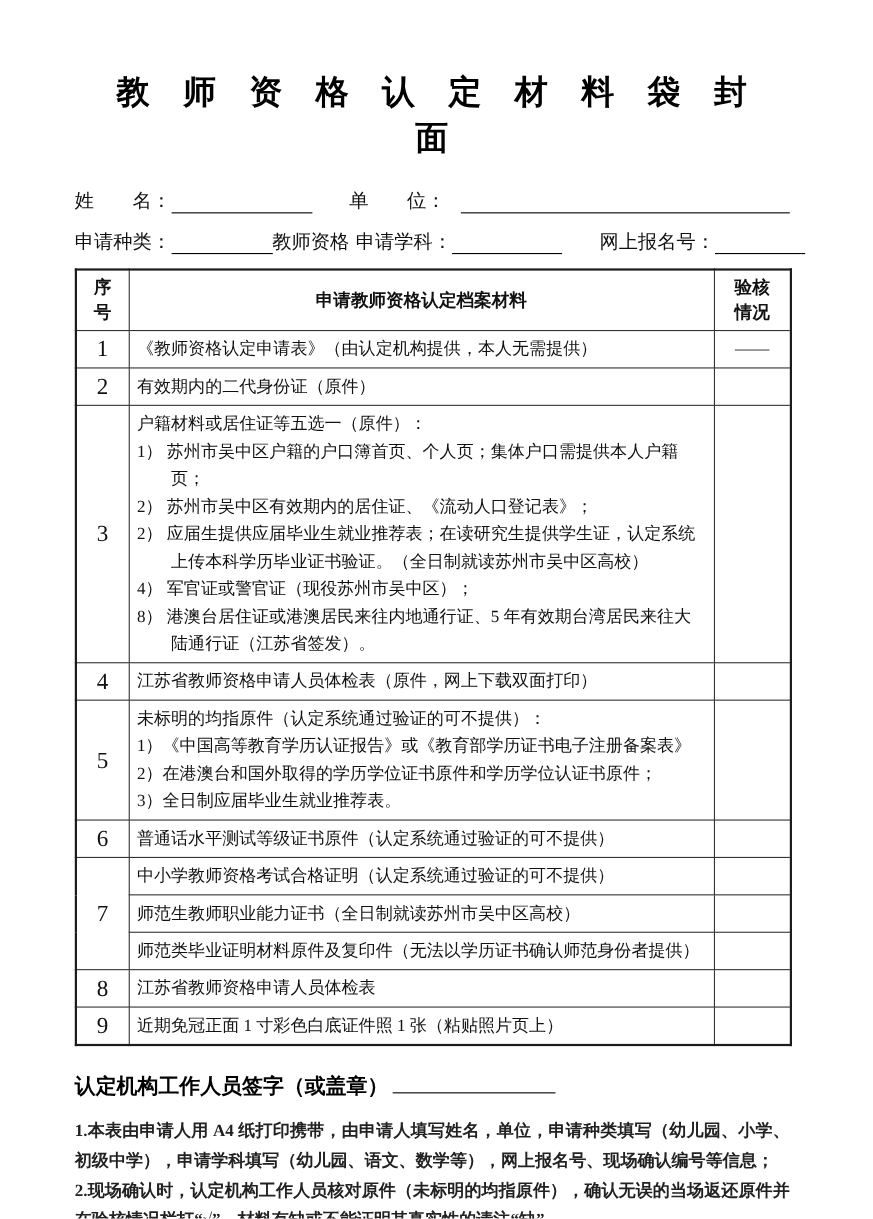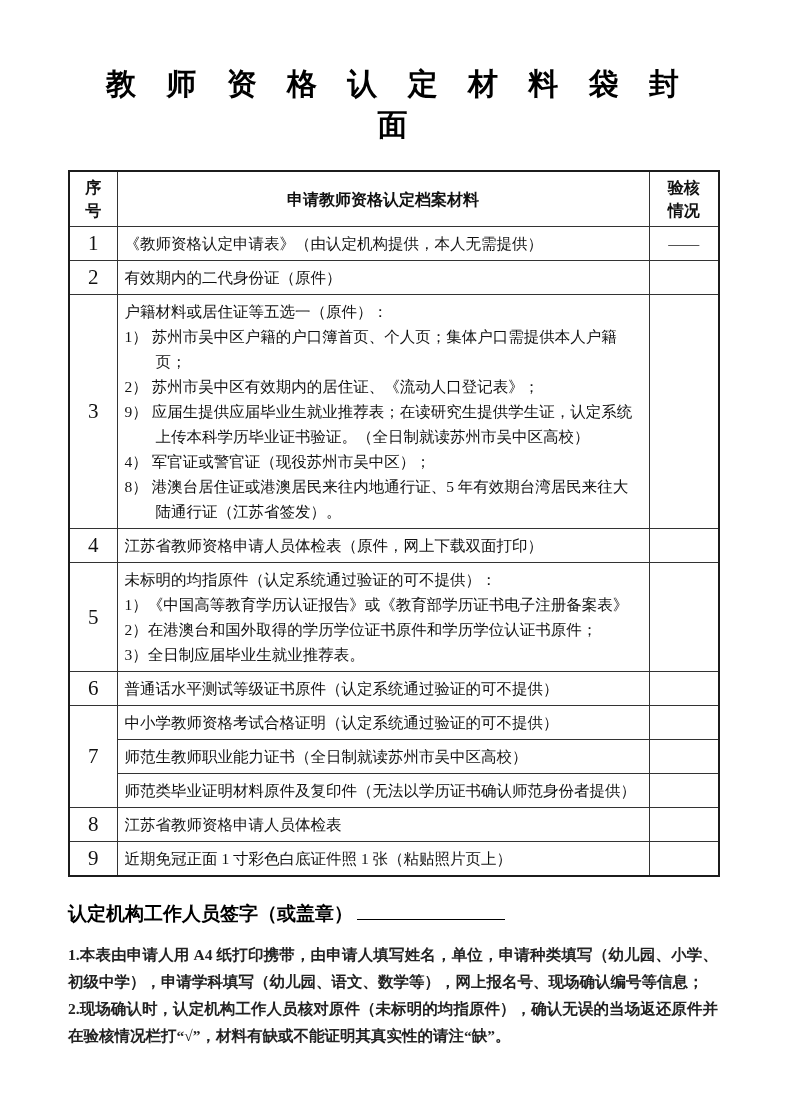--- a/index.html
+++ b/index.html
@@ -66,21 +66,36 @@
   .notes{margin-top:14px;font-size:15.5px;line-height:27px;color:#222;}
   .notes p{margin:0;text-align:justify;font-weight:bold;}
 </style>
 </head>
 <body>
 
 <div class="page">
 
   <h1 class="title">教 师 资 格 认 定 材 料 袋 封 面</h1>
 
-
+  <div class="field-row">
+    <span class="lbl">姓　　名：</span>
+    <span class="blank w130"></span>
+    <span class="lbl gap1">单　　位：</span>
+    <span class="blank grow"></span>
+  </div>
+
+  <div class="field-row">
+    <span class="lbl">申请种类：</span>
+    <span class="blank w95"></span>
+    <span class="lbl">教师资格</span>
+    <span class="lbl gapS">申请学科：</span>
+    <span class="blank w100"></span>
+    <span class="lbl gap1">网上报名号：</span>
+    <span class="blank w82"></span>
+  </div>
 
   <table>
     <colgroup>
         <col class="c1">
         <col class="c2">
         <col class="c3">
       </colgroup>
 
     <tbody>
         <tr class="thead">
@@ -110,21 +125,21 @@
       </td>
       <td class="chk"></td>
     </tr>
 
     <tr>
       <td class="no">3</td>
       <td>
         <div>户籍材料或居住证等五选一（原件）：</div>
         <div class="hang">1）  苏州市吴中区户籍的户口簿首页、个人页；集体户口需提供本人户籍页；</div>
         <div class="hang">2）  苏州市吴中区有效期内的居住证、《流动人口登记表》；</div>
-        <div class="hang">9）  应届生提供应届毕业生就业推荐表；在读研究生提供学生证，认定系统</div>
+        <div class="hang">2）  应届生提供应届毕业生就业推荐表；在读研究生提供学生证，认定系统</div>
         <div class="cont">上传本科学历毕业证书验证。（全日制就读苏州市吴中区高校）</div>
         <div class="hang">4）  军官证或警官证（现役苏州市吴中区）；</div>
         <div class="hang">8）  港澳台居住证或港澳居民来往内地通行证、5 年有效期台湾居民来往大</div>
         <div class="cont">陆通行证（江苏省签发）。</div>
       </td>
       <td class="chk"></td>
     </tr>
 
     <tr>
       <td class="no">4</td>

